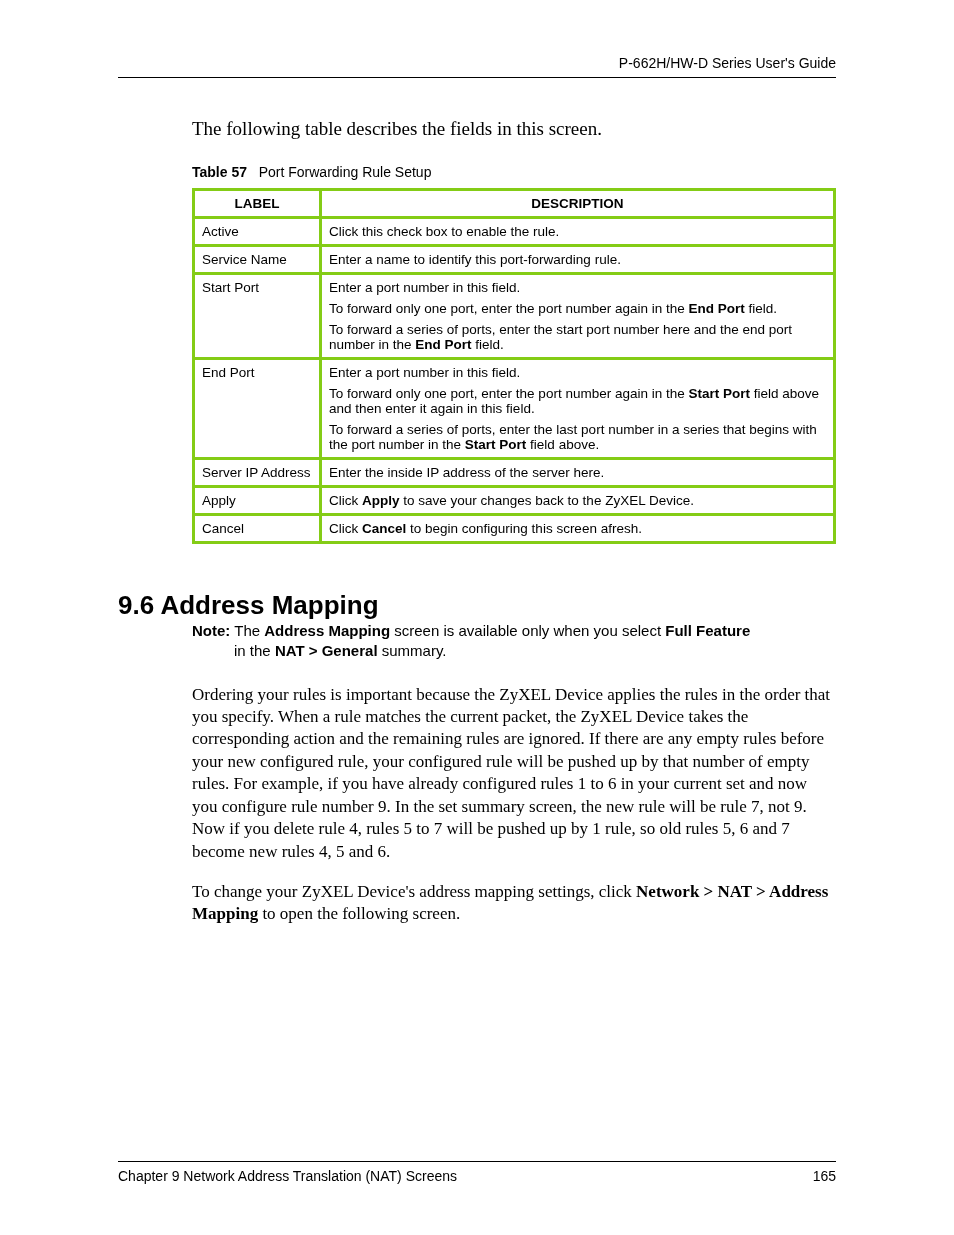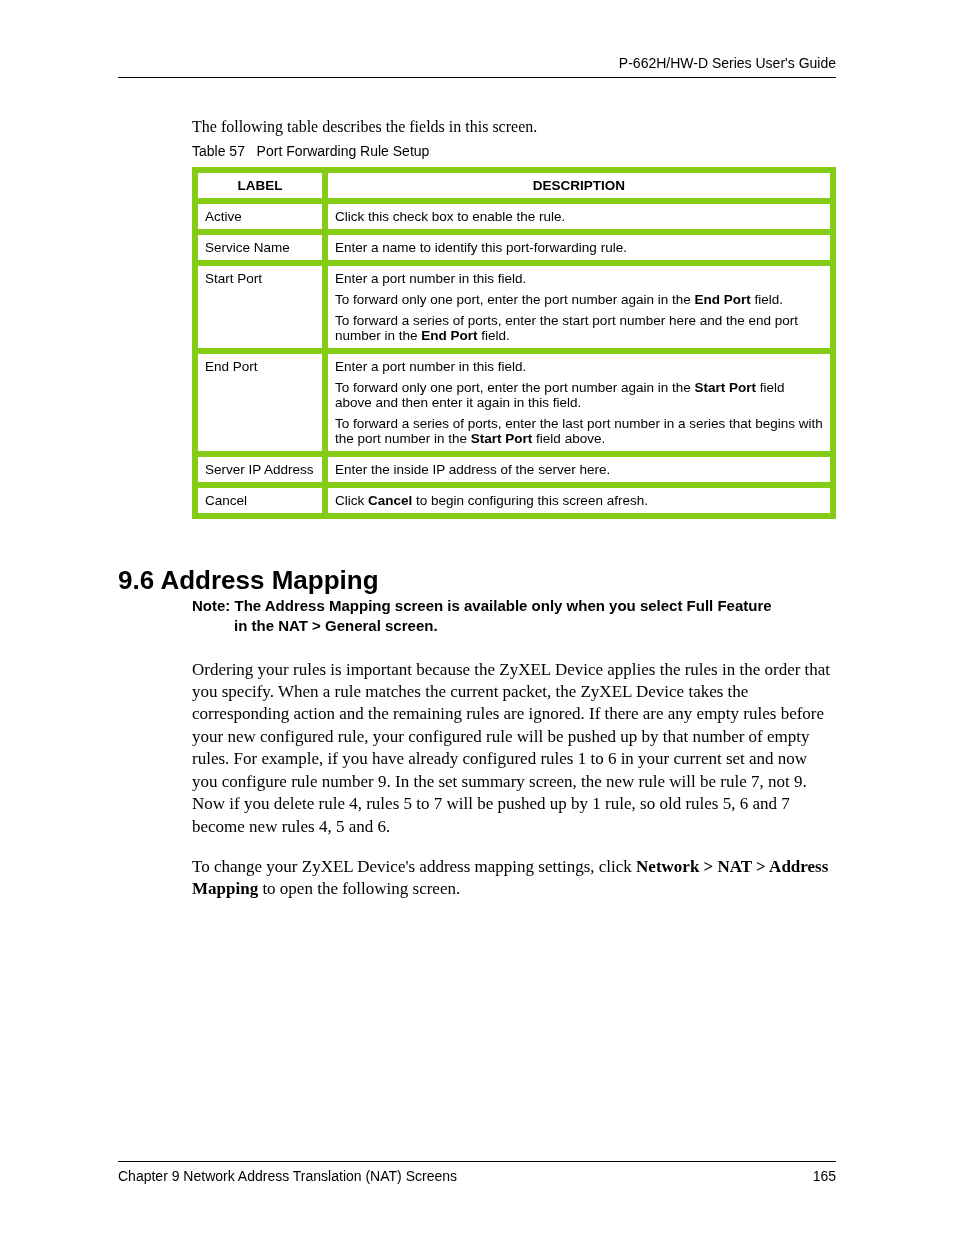--- a/index.html
+++ b/index.html
@@ -19,41 +19,41 @@
     }
     .header-line {
       border-bottom: 1.5px solid #000;
       padding-bottom: 6px;
       text-align: right;
       font-size: 14px;
       margin-bottom: 40px;
     }
     .intro-text {
       font-family: "Times New Roman", Times, serif;
-      font-size: 16px;
+      font-size: 19px;
       margin-left: 74px;
-      margin-bottom: 7px;
+      margin-bottom: 24px;
     }
     .table-caption {
       font-family: Arial, sans-serif;
       font-size: 14px;
       margin-left: 74px;
       margin-bottom: 8px;
     }
     .table-caption .bold {
-      font-weight: normal;
+      font-weight: bold;
     }
     table.desc-table {
       border-collapse: collapse;
       margin-left: 74px;
       width: 644px;
       font-size: 13.5px;
     }
     table.desc-table th, table.desc-table td {
-      border: 6px solid #84cc16;
+      border: 3px solid #84cc16;
       padding: 5px 7px;
       text-align: left;
       vertical-align: top;
     }
     table.desc-table th {
       font-weight: bold;
       text-align: center;
     }
     table.desc-table th.label-col {
       width: 110px;
@@ -76,21 +76,21 @@
       font-weight: bold;
       margin-left: 74px;
       margin-bottom: 22px;
       line-height: 1.35;
     }
     .note-block .indent {
       display: block;
       margin-left: 42px;
     }
     .note-label { font-weight: bold; }
-    .note-normal { font-weight: bold; }
+    .note-normal { font-weight: normal; }
     .body-para {
       font-family: "Times New Roman", Times, serif;
       font-size: 17px;
       margin-left: 74px;
       line-height: 1.32;
       margin-bottom: 18px;
     }
     .footer {
       position: absolute;
       bottom: 49px;
@@ -149,31 +149,35 @@
           <div class="para">Enter a port number in this field.</div>
           <div class="para"><span>To forward only one port, enter the port number again in the </span><b>Start Port</b><span> field above and then enter it again in this field.</span></div>
           <div class="para"><span>To forward a series of ports, enter the last port number in a series that begins with the port number in the </span><b>Start Port</b><span> field above.</span></div>
         </td>
       </tr>
       <tr>
         <td>Server IP Address</td>
         <td>Enter the inside IP address of the server here.</td>
       </tr>
       <tr>
+        <td>Apply</td>
+        <td><span>Click </span><b>Apply</b><span> to save your changes back to the ZyXEL Device.</span></td>
+      </tr>
+      <tr>
         <td>Cancel</td>
         <td><span>Click </span><b>Cancel</b><span> to begin configuring this screen afresh.</span></td>
       </tr>
     </tbody>
   </table>
 
   <div class="section-heading">9.6  Address Mapping</div>
 
   <div class="note-block">
     <span class="note-label">Note:</span><span class="note-normal"> The </span><span>Address Mapping</span><span class="note-normal"> screen is available only when you select </span><span>Full Feature</span>
-    <span class="indent"><span class="note-normal">in the </span><span>NAT &gt; General</span><span class="note-normal"> screen.</span></span>
+    <span class="indent"><span class="note-normal">in the </span><span>NAT &gt; General</span><span class="note-normal"> summary.</span></span>
   </div>
 
   <div class="body-para">Ordering your rules is important because the ZyXEL Device applies the rules in the order that you specify. When a rule matches the current packet, the ZyXEL Device takes the corresponding action and the remaining rules are ignored. If there are any empty rules before your new configured rule, your configured rule will be pushed up by that number of empty rules. For example, if you have already configured rules 1 to 6 in your current set and now you configure rule number 9. In the set summary screen, the new rule will be rule 7, not 9. Now if you delete rule 4, rules 5 to 7 will be pushed up by 1 rule, so old rules 5, 6 and 7 become new rules 4, 5 and 6.</div>
 
   <div class="body-para">
     <span>To change your ZyXEL Device's address mapping settings, click </span><b>Network &gt; NAT &gt; Address Mapping</b><span> to open the following screen.</span>
   </div>
 
   <div class="footer">
     <span>Chapter 9 Network Address Translation (NAT) Screens</span>

